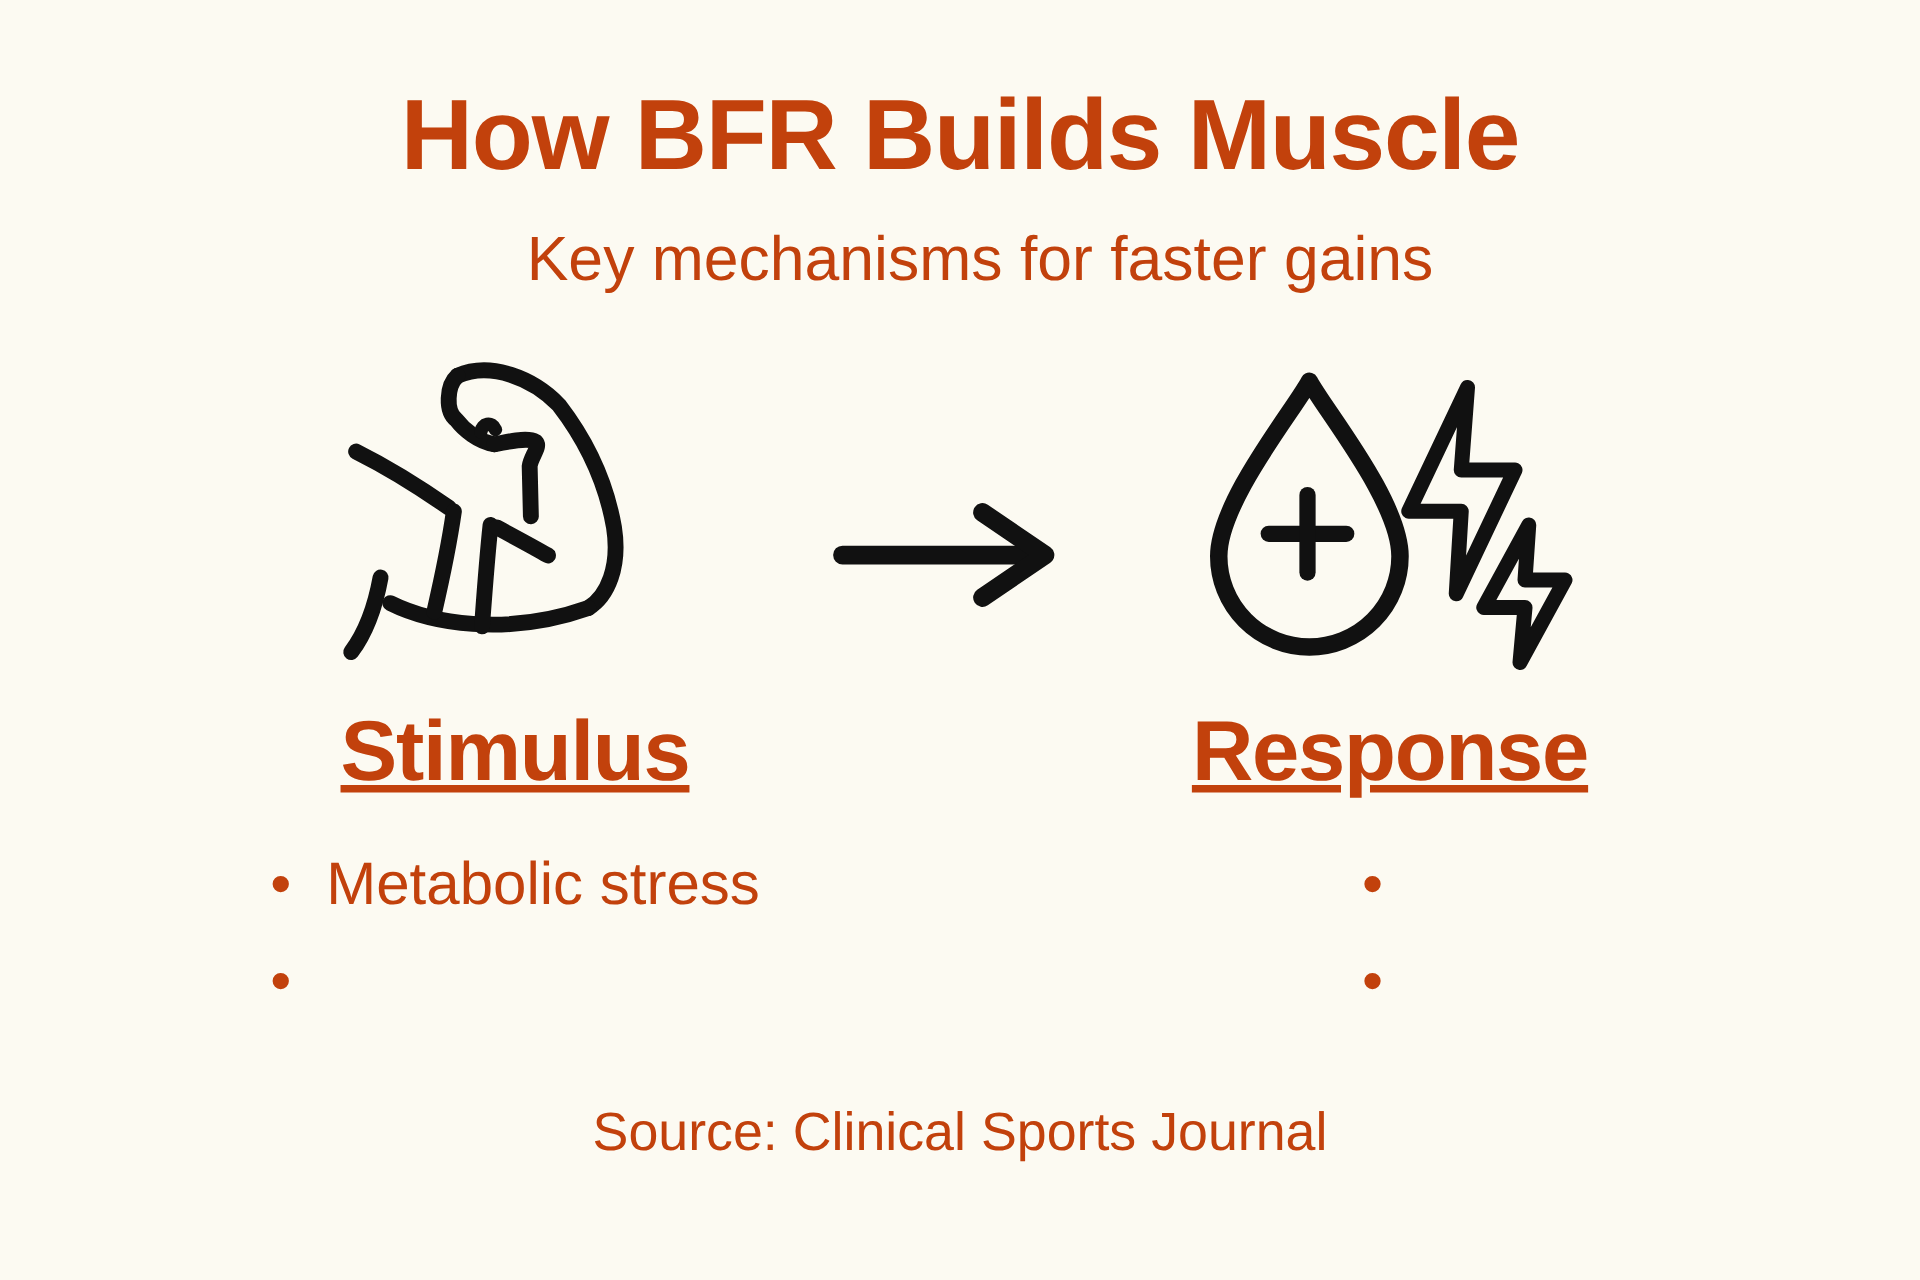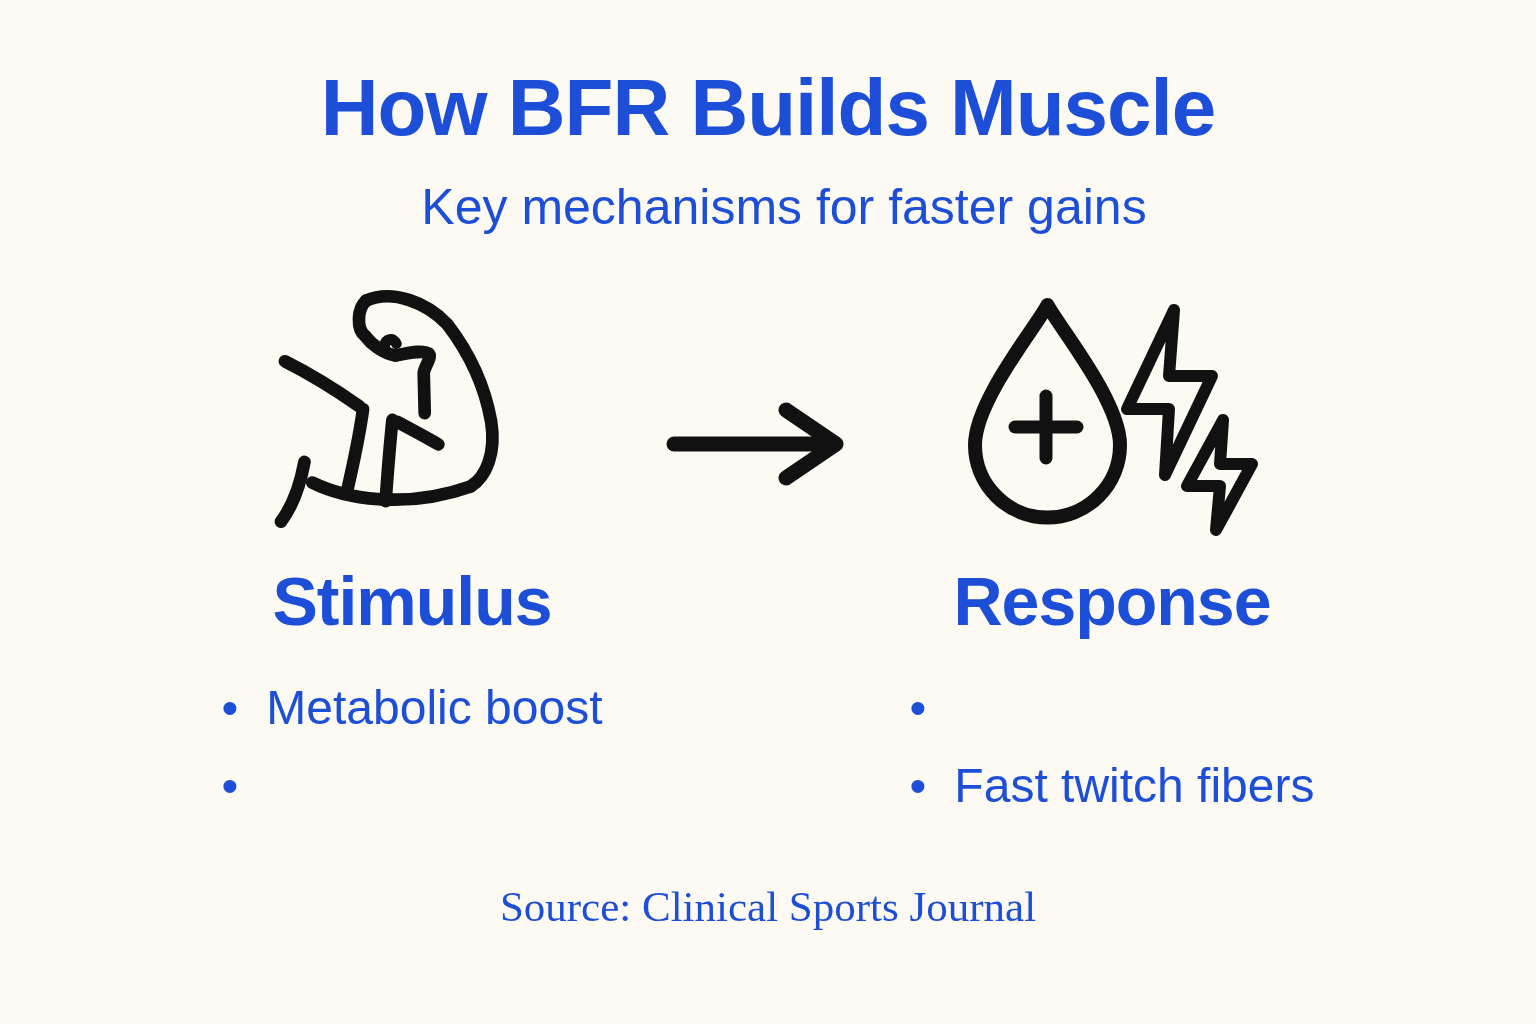--- a/index.html
+++ b/index.html
@@ -1,18 +1,18 @@
 <!DOCTYPE html>
 <html><head>
 <meta charset="utf-8">
 <style>
   html,body { margin:0; padding:0; }
   .canvas {
     position:relative; width:1536px; height:1024px;
-    background:#FCFAF2; color:#1d4ed8;
+    background:#FCFAF2; color:#c2410c;
     font-family:"Liberation Sans", sans-serif;
     overflow:hidden;
   }
   .title {
     position:absolute; top:62px; left:0; width:100%;
     text-align:center; font-size:80px; font-weight:700;
     letter-spacing:-1px; margin:0;
   }
   .subtitle {
     position:absolute; top:178px; left:16px; width:100%;
@@ -21,37 +21,37 @@
   .col {
     position:absolute; top:288px; width:600px;
     display:flex; flex-direction:column; align-items:center;
   }
   .col-left  { left:112px; }
   .col-right { left:812px;justify-content:center; }
   .icon-box {
     height:258px; display:flex; align-items:center; justify-content:center;
   }
   .col-heading {
-    margin:16px 0 0 0; font-size:68px; font-weight:700; letter-spacing:-1px;
+    margin:16px 0 0 0; font-size:68px; font-weight:700; letter-spacing:-1px;text-decoration:underline;
   }
   .bullets {
     list-style:none; margin:34px 0 0 0; padding:0;
   }
   .bullets li {
     display:flex; align-items:baseline;
     font-size:48px; line-height:1.42;
     margin-bottom:10px; white-space:nowrap;
   }
   .bullet-dot { margin-right:28px; }
   .arrow-wrap {
     position:absolute; left:664px; top:402px; width:188px; height:84px;
   }
   .source {
     position:absolute; top:882px; left:0; width:100%;
-    text-align:center; font-size:43px; font-weight:400;font-family:Liberation Serif, serif;
+    text-align:center; font-size:43px; font-weight:400;
   }
   svg { display:block; }
   .stroke {
     fill:none; stroke:#111111;
     stroke-linecap:round; stroke-linejoin:round;
   }
 </style>
 </head>
 <body>
 
@@ -74,21 +74,21 @@
           <path class="stroke" stroke-width="13" d="M 120 138 C 117 166, 115 194, 113 221"></path>
           <path class="stroke" stroke-width="13" d="M 125 140 C 140 148, 155 156, 167 163"></path>
           <path class="stroke" stroke-width="13" d="M 30 181 C 26 203, 18 226, 6 242"></path>
         </svg>
       </span>
     </div>
     <h2 class="col-heading">Stimulus</h2>
     <ul class="bullets">
       <li>
         <span class="bullet-dot">•</span>
-        <span>Metabolic boost</span>
+        <span>Metabolic stress</span>
       </li>
       <li>
         <span class="bullet-dot">•</span>
       </li>
     </ul>
   </div>
 
   <div class="arrow-wrap">
     <span>
       <svg width="188" height="84" viewBox="0 0 188 84">
@@ -110,20 +110,19 @@
         </svg>
       </span>
     </div>
     <h2 class="col-heading">Response</h2>
     <ul class="bullets">
       <li>
         <span class="bullet-dot">•</span>
       </li>
       <li>
         <span class="bullet-dot">•</span>
-        <span>Fast twitch fibers</span>
       </li>
     </ul>
   </div>
 
   <div class="source">Source: Clinical Sports Journal</div>
 
 </div>
 
 </body></html>

